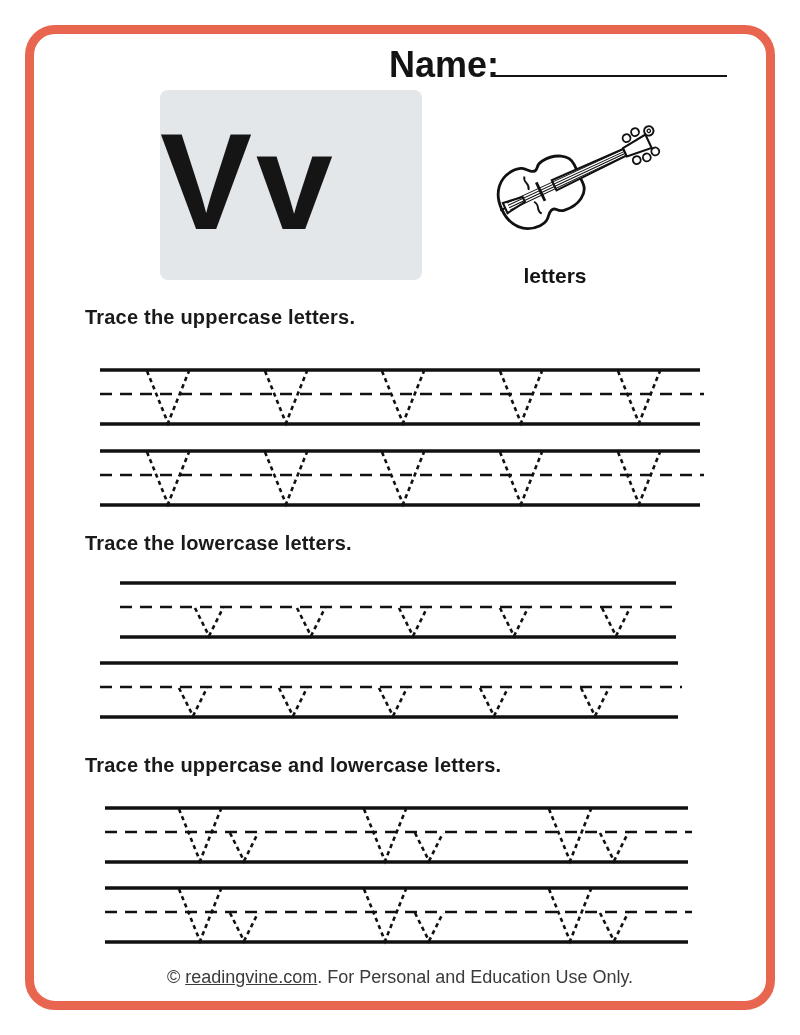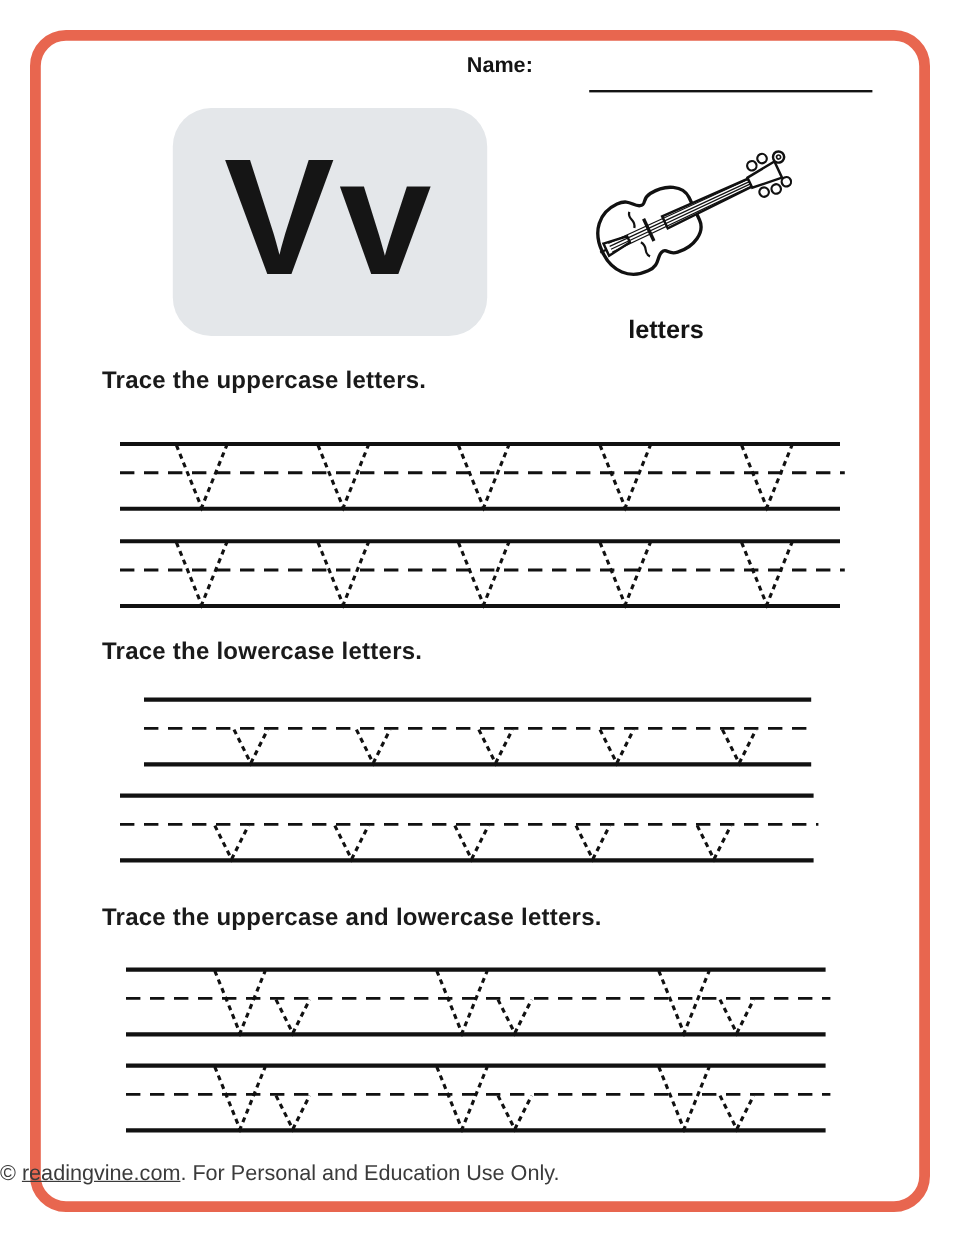--- a/index.html
+++ b/index.html
@@ -19,32 +19,32 @@
   .frame{
     position:absolute;
     left:25px;top:25px;right:25px;bottom:25px;
     border:9px solid var(--accent);
     border-radius:30px;
     pointer-events:none;
   }
   .abs{position:absolute;}
   .name-label{
     left:389px;top:44px;
-    font-size:18px;font-weight:700;color:#141414;
+    font-size:36px;font-weight:700;color:#141414;
   }
   .name-line{
     left:491px;top:51px;
     width:236px;height:26px;
     border-bottom:2.5px solid #141414;
   }
   .letter-card{
-    left:144px;top:90px;width:262px;height:190px;
+    left:160px;top:90px;width:262px;height:190px;
     background:var(--card-bg);
-    border-radius:32px;
-    display:flex;align-items:center;justify-content:center;
+    border-radius:8px;
+    display:flex;align-items:center;
   }
   .letter-pair{
     font-size:138px;font-weight:700;color:#151515;
     letter-spacing:4px;line-height:1;
     transform:translateY(-4px);
   }
   .violin-wrap{left:440px;top:106px;width:230px;height:160px;}
   .violin-wrap svg{width:100%;height:100%;}
   .violin-caption{
     left:440px;top:264px;width:230px;
@@ -67,21 +67,21 @@
   .row-u2{top:446px;}
   .row-l1{top:578px;}
   .row-l2{top:658px;}
   .row-m1{top:803px;}
   .row-m2{top:883px;}
   line.solid{stroke:var(--ink);stroke-width:3.4;}
   line.guide{stroke:var(--ink);stroke-width:2.4;stroke-dasharray:12 8;}
   polyline.trace{fill:none;stroke:var(--ink);stroke-width:2.6;stroke-dasharray:4.2 3.6;}
   .footer{
     left:0;top:967px;width:800px;
-    text-align:left;
+    text-align:center;
     font-size:18px;color:var(--footer-text);
   }
   .footer a{color:var(--footer-text);text-decoration:underline;}
   
   .vio{stroke:#111;fill:#fff;}
 </style>
 </head>
 <body>
 
 <div class="frame"></div>

